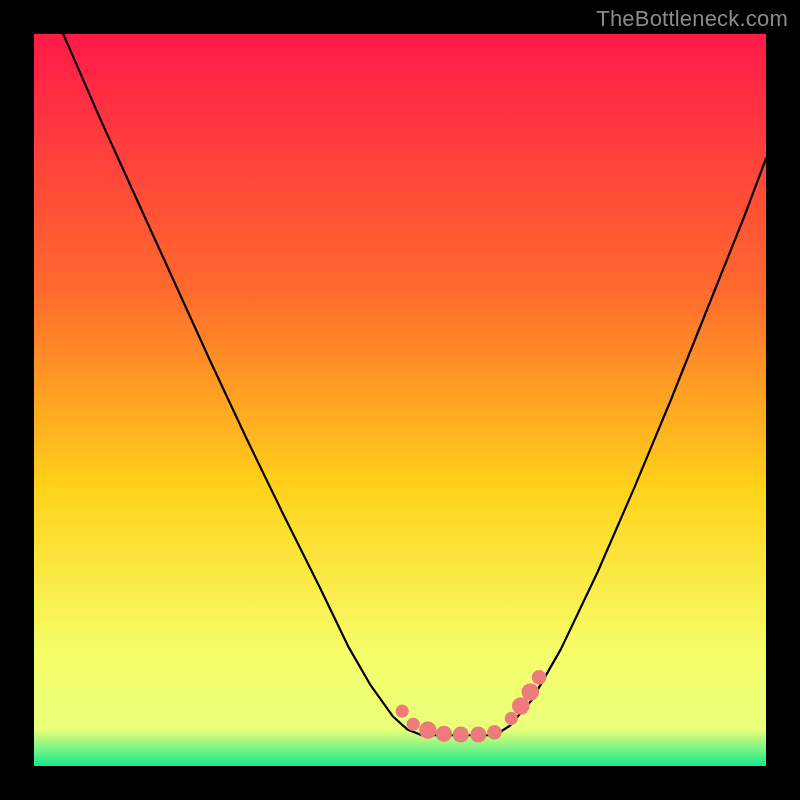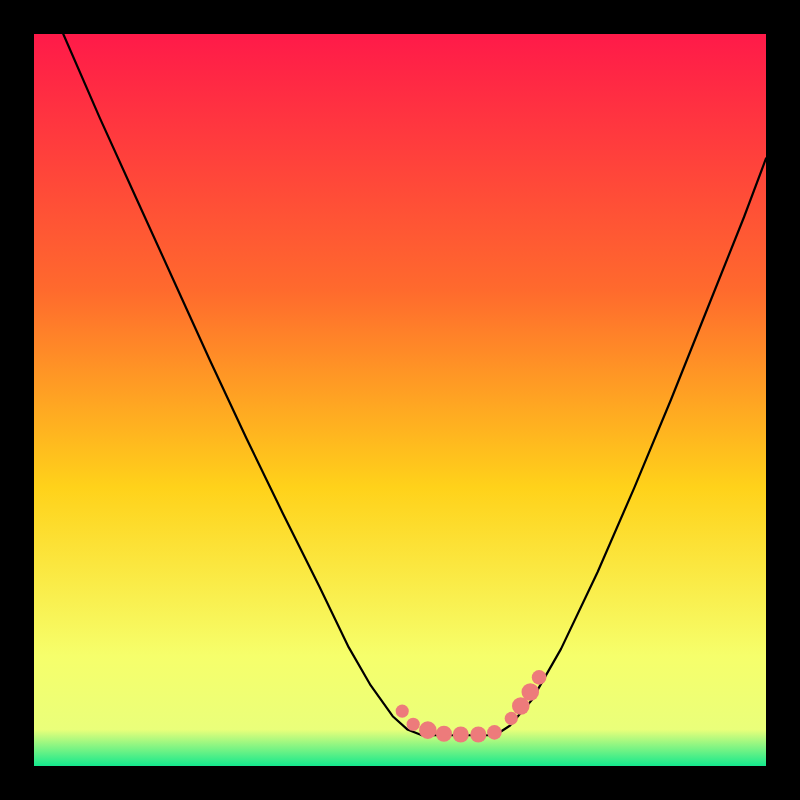--- a/index.html
+++ b/index.html
@@ -38,20 +38,21 @@
   .plot-area svg {
     display: block;
     width: 732px;
     height: 732px;
   }
 </style>
 </head>
 <body>
 
 <div class="outer">
+  <div class="watermark">TheBottleneck.com</div>
   <div class="plot-area">
     <svg id="chart-svg" viewBox="0 0 732 732">
       <defs>
         <linearGradient id="bg-grad" x1="0" y1="0" x2="0" y2="1">
           <stop id="g0" offset="0%" stop-color="#ff1a49"></stop>
           <stop id="g1" offset="35%" stop-color="#ff6a2d"></stop>
           <stop id="g2" offset="62%" stop-color="#ffd21a"></stop>
           <stop id="g3" offset="85%" stop-color="#f6ff6b"></stop>
           <stop id="g4" offset="95%" stop-color="#eaff7a"></stop>
           <stop id="g5" offset="100%" stop-color="#14e98d"></stop>

